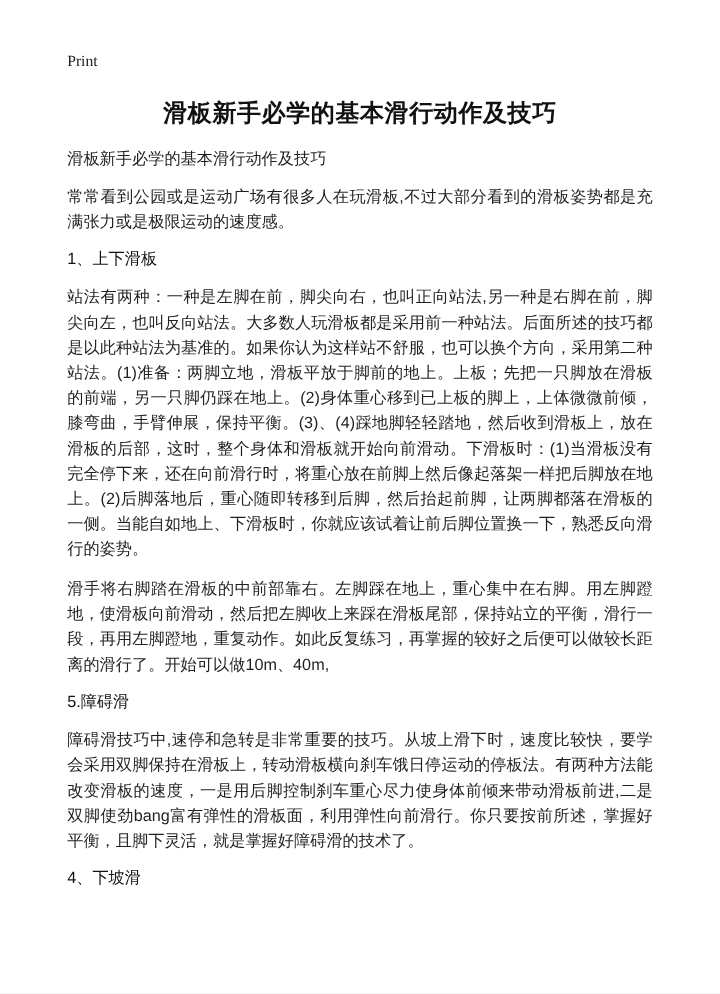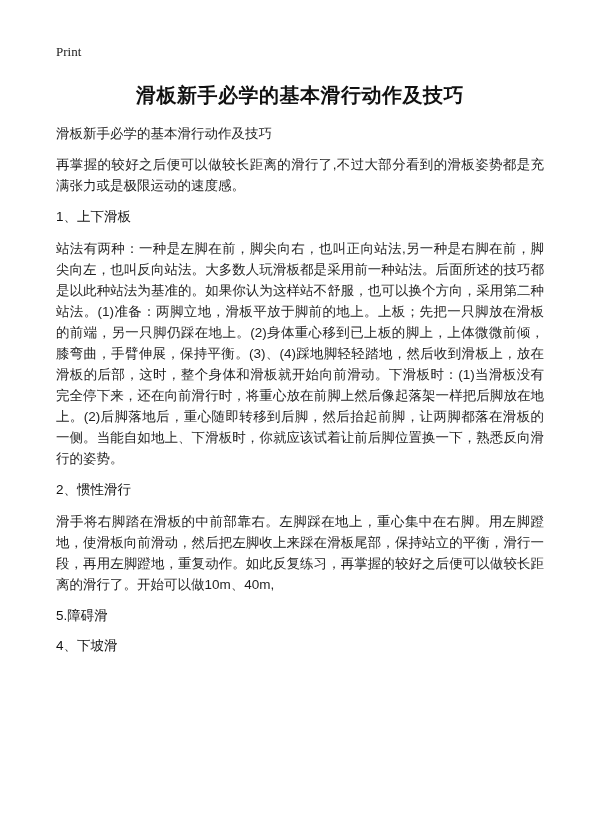--- a/index.html
+++ b/index.html
@@ -54,29 +54,29 @@
 <body>
 
 <div class="page">
 
   <span class="print-link">Print</span>
 
   <h1 class="doc-title">滑板新手必学的基本滑行动作及技巧</h1>
 
   <p class="subtitle">滑板新手必学的基本滑行动作及技巧</p>
 
-  <p class="para">再掌握的较好之后便可以做较长距离的滑行了,不过大部分看到的滑板姿势都是充满张力或是极限运动的速度感。</p>
+  <p class="para">常常看到公园或是运动广场有很多人在玩滑板,不过大部分看到的滑板姿势都是充满张力或是极限运动的速度感。</p>
 
   <h2 class="section-heading">1、上下滑板</h2>
 
   <p class="para">站法有两种：一种是左脚在前，脚尖向右，也叫正向站法,另一种是右脚在前，脚尖向左，也叫反向站法。大多数人玩滑板都是采用前一种站法。后面所述的技巧都是以此种站法为基准的。如果你认为这样站不舒服，也可以换个方向，采用第二种站法。(1)准备：两脚立地，滑板平放于脚前的地上。上板；先把一只脚放在滑板的前端，另一只脚仍踩在地上。(2)身体重心移到已上板的脚上，上体微微前倾，膝弯曲，手臂伸展，保持平衡。(3)、(4)踩地脚轻轻踏地，然后收到滑板上，放在滑板的后部，这时，整个身体和滑板就开始向前滑动。下滑板时：(1)当滑板没有完全停下来，还在向前滑行时，将重心放在前脚上然后像起落架一样把后脚放在地上。(2)后脚落地后，重心随即转移到后脚，然后抬起前脚，让两脚都落在滑板的一侧。当能自如地上、下滑板时，你就应该试着让前后脚位置换一下，熟悉反向滑行的姿势。</p>
 
-  <h2 class="section-heading">2、惯性滑行</h2>
 
   <p class="para">滑手将右脚踏在滑板的中前部靠右。左脚踩在地上，重心集中在右脚。用左脚蹬地，使滑板向前滑动，然后把左脚收上来踩在滑板尾部，保持站立的平衡，滑行一段，再用左脚蹬地，重复动作。如此反复练习，再掌握的较好之后便可以做较长距离的滑行了。开始可以做10m、40m,</p>
 
 
   <h2 class="section-heading">5.障碍滑</h2>
 
+  <p class="para">障碍滑技巧中,速停和急转是非常重要的技巧。从坡上滑下时，速度比较快，要学会采用双脚保持在滑板上，转动滑板横向刹车饿日停运动的停板法。有两种方法能改变滑板的速度，一是用后脚控制刹车重心尽力使身体前倾来带动滑板前进,二是双脚使劲bang富有弹性的滑板面，利用弹性向前滑行。你只要按前所述，掌握好平衡，且脚下灵活，就是掌握好障碍滑的技术了。</p>
 
   <h2 class="section-heading">4、下坡滑</h2>
 
 </div>
 
 </body></html>

